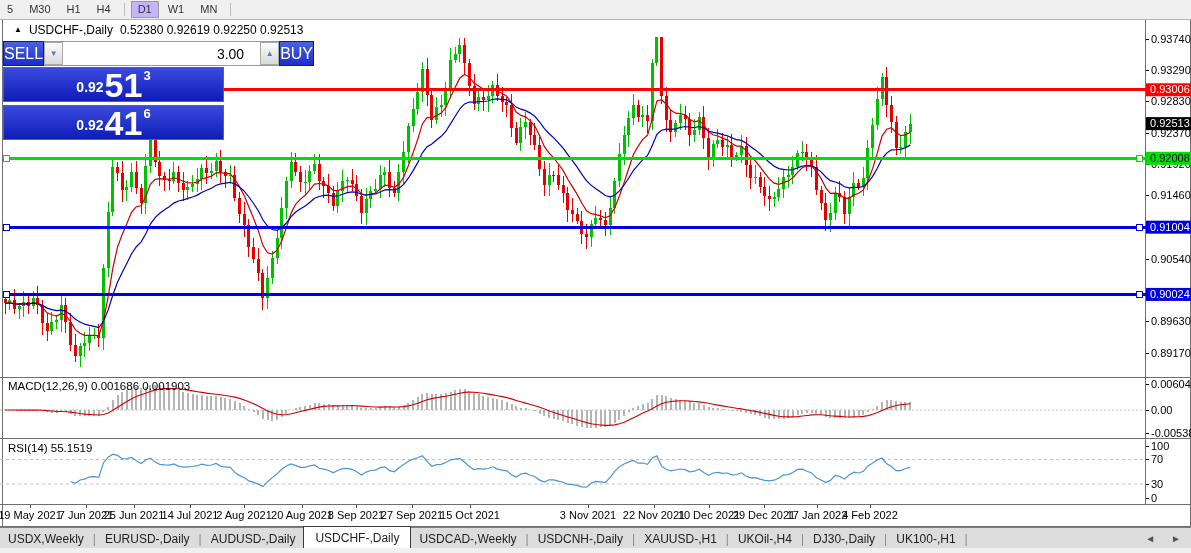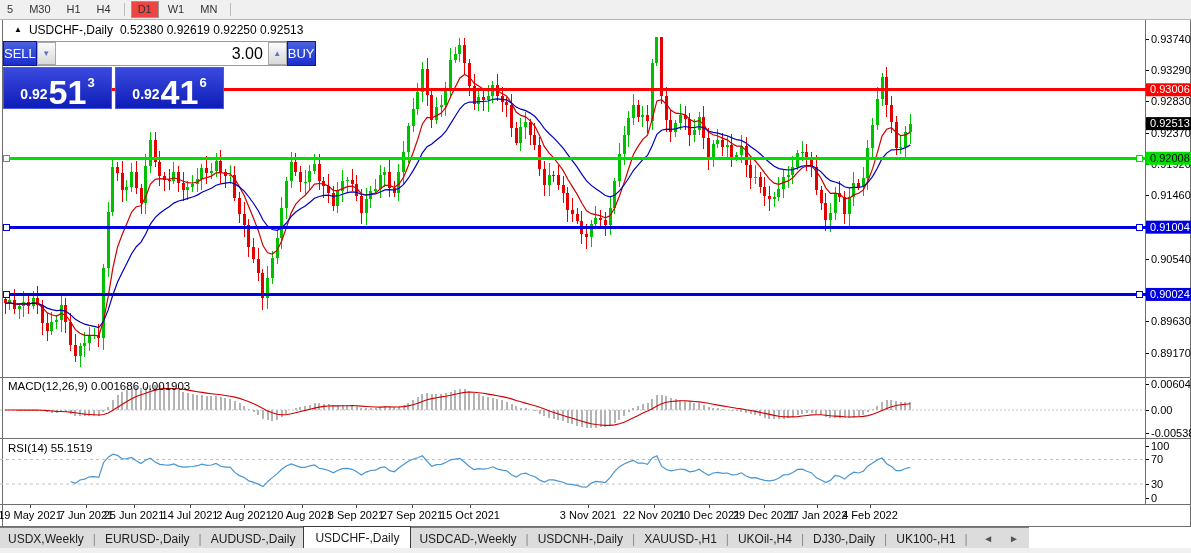--- a/index.html
+++ b/index.html
@@ -4,44 +4,44 @@
 <style>
   html,body{margin:0;padding:0;background:#fff;}
   #root{position:relative;width:1191px;height:553px;background:#fff;overflow:hidden;
         font-family:"Liberation Sans",sans-serif;-webkit-font-smoothing:antialiased;}
   #chart-svg{position:absolute;left:0;top:0;}
   
   .toolbar{position:absolute;left:0;top:0;width:1191px;height:19px;background:#f0f0f0;
            border-bottom:1px solid #b5b5b5;display:flex;align-items:center;gap:2px;
            font-size:11px;color:#333;}
   .tf-btn{padding:1px 6px;cursor:default;border:1px solid transparent;line-height:13px;}
-  .tf-btn.active{background:#ef4444;border:1px solid #9a9a9a;}
+  .tf-btn.active{background:#c4b5fd;border:1px solid #9a9a9a;}
   .vsep{width:1px;height:13px;background:#bdbdbd;margin:0 4px;}
   
   .title-row{position:absolute;left:14px;top:23px;display:flex;align-items:center;gap:7px;
              font-size:12px;color:#000;}
   .title-arrow{font-size:8px;line-height:10px;}
   
   .trade-panel{position:absolute;left:3px;top:41px;width:221px;}
   .tp-row1{display:flex;height:25px;}
   .tp-btn{width:53px;background:linear-gradient(#4a63e0,#1b2ecc);border:1px solid #0b1898;
-          color:#fff;font-size:13px;display:flex;align-items:center;justify-content:center;}
+          color:#fff;font-size:16px;display:flex;align-items:center;justify-content:center;}
   .tp-mid{flex:1;display:flex;border-top:1px solid #9a9a9a;border-bottom:1px solid #9a9a9a;background:#fff;}
   .tp-spin{width:17px;background:linear-gradient(#fbfbfb,#d9d9d9);border:1px solid #a8a8a8;
            color:#5b74c8;font-size:8px;display:flex;align-items:center;justify-content:center;}
-  .tp-vol{flex:1;border:none;outline:none;text-align:right;font-size:16px;color:#000;
-          padding:0 5px 0 0;font-family:"Liberation Sans",sans-serif;min-width:0;background:#fff;}
-  .tp-row2{display:flex;gap:3px;margin-top:1px;}
+  .tp-vol{flex:1;border:none;outline:none;text-align:right;font-size:14px;color:#000;
+          padding:0 16px 0 0;font-family:"Liberation Sans",sans-serif;min-width:0;background:#fff;}
+  .tp-row2{display:flex;gap:3px;margin-top:1px;flex-direction:column;}
   .tp-price{flex:1;height:37px;background:linear-gradient(#3a4ade,#0f1db8);border:1px solid #4a5ae8;
             color:#fff;display:flex;align-items:flex-end;justify-content:center;padding-bottom:3px;}
   .tp-base{font-size:14px;font-weight:bold;margin-bottom:3px;}
   .tp-big{font-size:34px;font-weight:bold;line-height:26px;margin:0 1px;}
   .tp-sup{font-size:13px;font-weight:bold;margin-bottom:15px;}
   
-  .tabbar{position:absolute;left:0;top:527px;width:1029px;height:21px;background:#dcdcdc;
+  .tabbar{position:absolute;left:0;top:527px;width:1191px;height:21px;background:#dcdcdc;
           border-top:1px solid #7d7d7d;display:flex;align-items:center;font-size:12px;color:#222;}
   .tab{padding:2px 8px;white-space:nowrap;cursor:default;}
   .tab.active{background:#fff;border:1px solid #3c3c3c;padding:2px 11px;margin-top:-2px;
               height:17px;display:flex;align-items:center;}
   .tabsep{color:#8a8a8a;margin:0 1px;}
   .tab-arrows{margin-left:auto;display:flex;gap:16px;color:#555;font-size:10px;padding-right:10px;}
   .bottom-strip{position:absolute;left:0;top:548px;width:1191px;height:5px;background:#f0f0f0;}
 </style>
 </head>
 <body>

